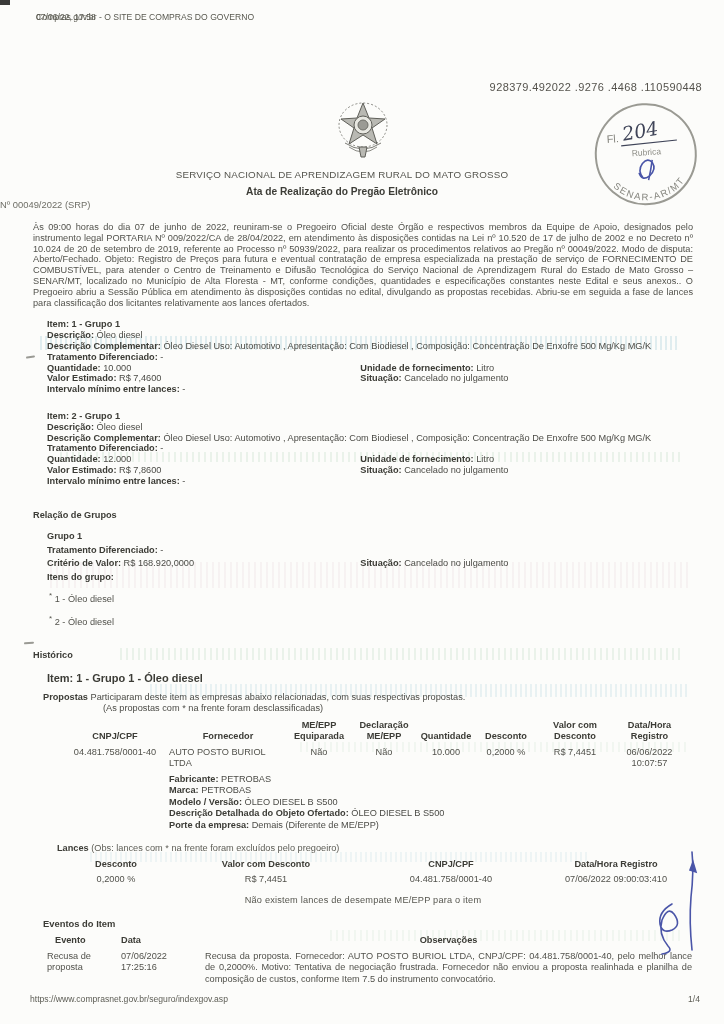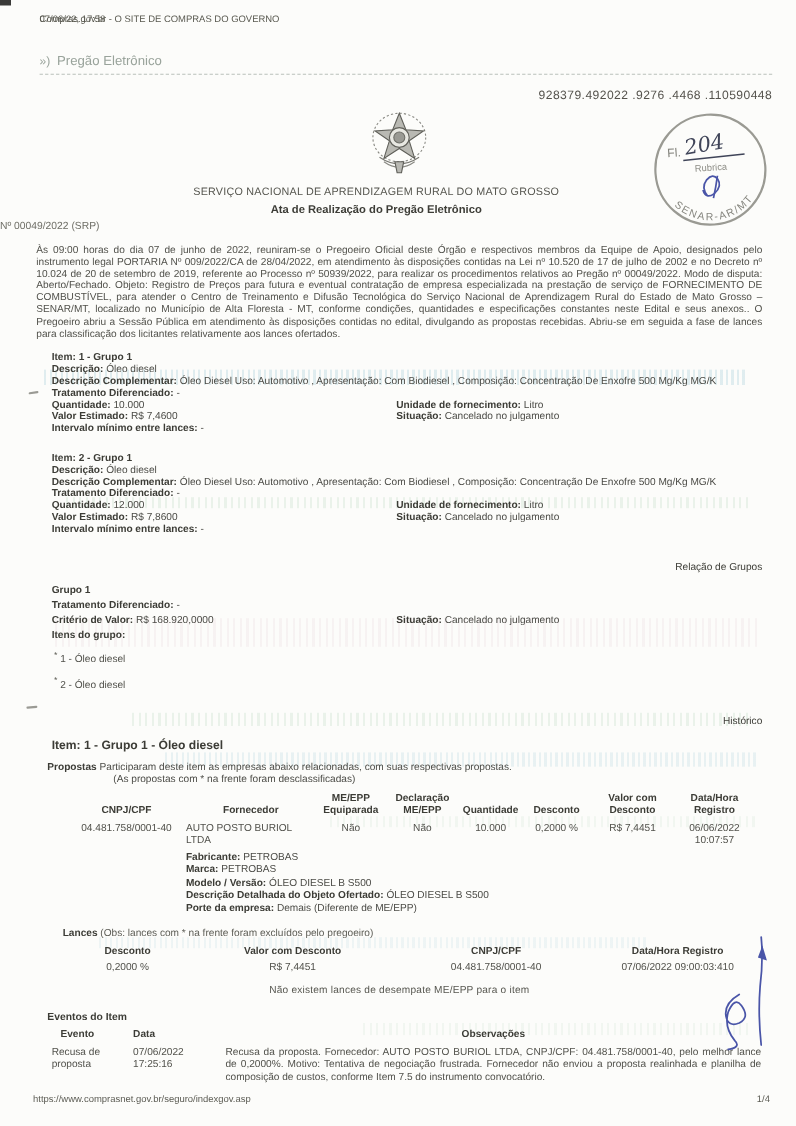--- a/index.html
+++ b/index.html
@@ -32,21 +32,21 @@
   .stamp{position:absolute;top:100px;left:590px;width:118px;height:114px;transform:rotate(-4deg);}
   
   .content{position:absolute;top:222px;left:33px;width:660px;font-size:9.2px;line-height:10.8px;}
   .intro{text-align:justify;color:#51514b;}
   b,.b{font-weight:bold;color:#3c3c36;}
   .item-block{margin-left:14px;margin-top:11px;}
   .item-block .line{margin:0;}
   .cols{display:flex;}
   .col-l{width:48.5%;}
   .col-r{flex:1;}
-  .center-head{text-align:right;font-weight:normal;color:#3c3c36;margin-top:23px;}
+  .center-head{text-align:left;font-weight:bold;color:#3c3c36;margin-top:23px;}
   .grupo-block{margin-left:14px;margin-top:10px;line-height:13.5px;}
   .itens-list{margin-top:2px;}
   .iten{margin-top:5px;margin-left:2px;color:#51514b;}
   .iten sup{font-size:8px;color:#5a5a52;}
   .hist-item-title{margin-left:14px;margin-top:12px;font-weight:bold;color:#3c3c36;font-size:11px;}
   .prop-line{margin-left:10px;margin-top:8px;}
   .prop-note{margin-left:60px;}
   
   .ptable{margin-left:28px;margin-top:6px;width:625px;display:grid;
     grid-template-columns:108px 118px 64px 66px 58px 62px 76px 73px;
@@ -97,23 +97,20 @@
   <div class="artifact streak" style="left:90px;top:852px;width:500px;height:10px;opacity:.5;"></div>
   <div class="artifact streak-green" style="left:330px;top:930px;width:350px;height:11px;opacity:.6;"></div>
   <div class="artifact pencil" style="left:26px;top:356px;width:9px;transform:rotate(-8deg);"></div>
   <div class="artifact pencil" style="left:24px;top:642px;width:10px;transform:rotate(-5deg);"></div>
 
   <div class="print-header">
     <span class="ph-date">07/06/22, 17:58</span>
     <span class="ph-site">Compras.gov.br - O SITE DE COMPRAS DO GOVERNO</span>
   </div>
 
-  <div class="section-header">
-    <span class="arrow-icon">»)</span><span>Pregão Eletrônico</span>
-  </div>
 
   <div class="doc-number">928379.492022 .9276 .4468 .110590448</div>
 
   <div class="emblem">
     <svg width="62" height="66" viewBox="0 0 62 66">
       <g fill="none" stroke="#6e6e68" stroke-width="1">
         <ellipse cx="31" cy="26" rx="24" ry="22" stroke="#8a8a84" stroke-dasharray="2 2"></ellipse>
         <path d="M31 4 L37 19 L53 20 L40 29 L45 45 L31 36 L17 45 L22 29 L9 20 L25 19 Z" fill="#b9b9b3" stroke="#5f5f59"></path>
         <circle cx="31" cy="26" r="9" fill="#e8e8e2" stroke="#5f5f59"></circle>
         <circle cx="31" cy="26" r="5" fill="#9a9a94"></circle>

